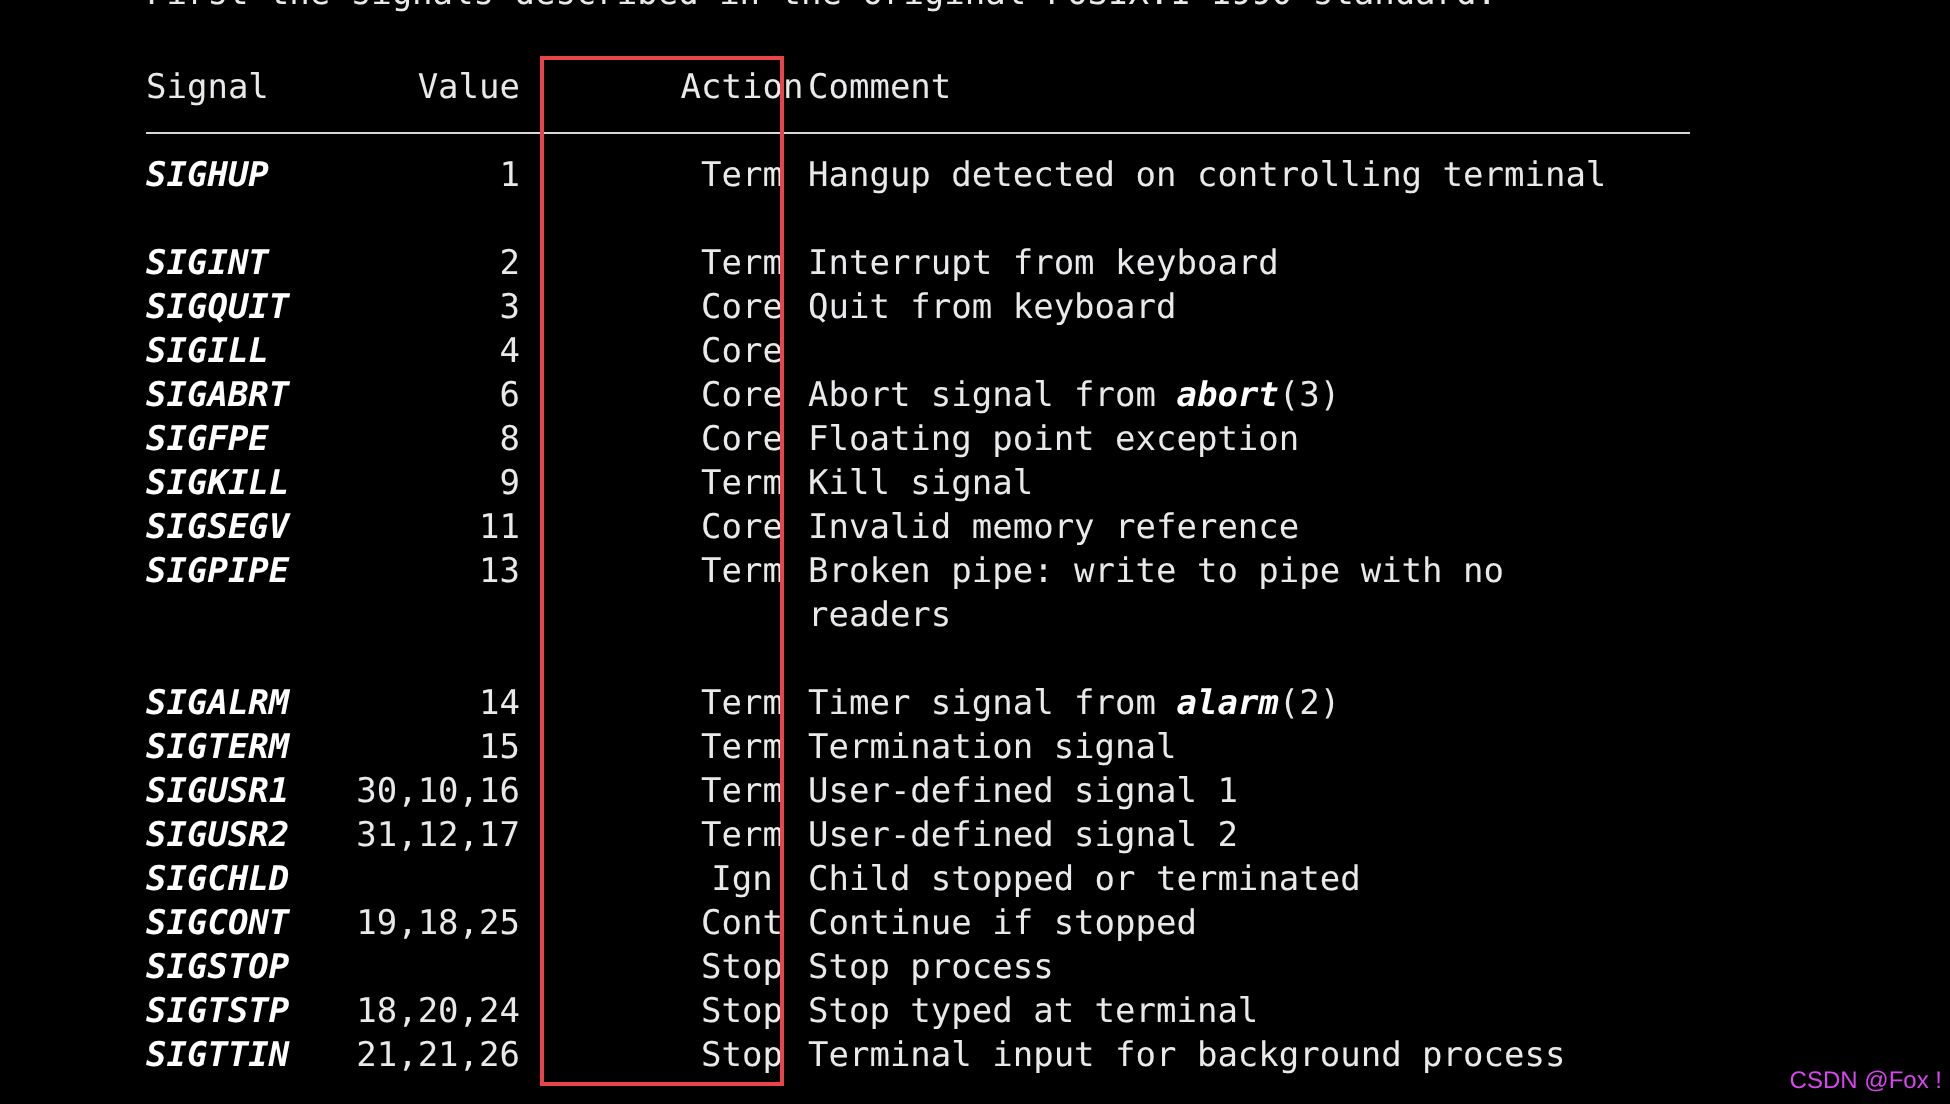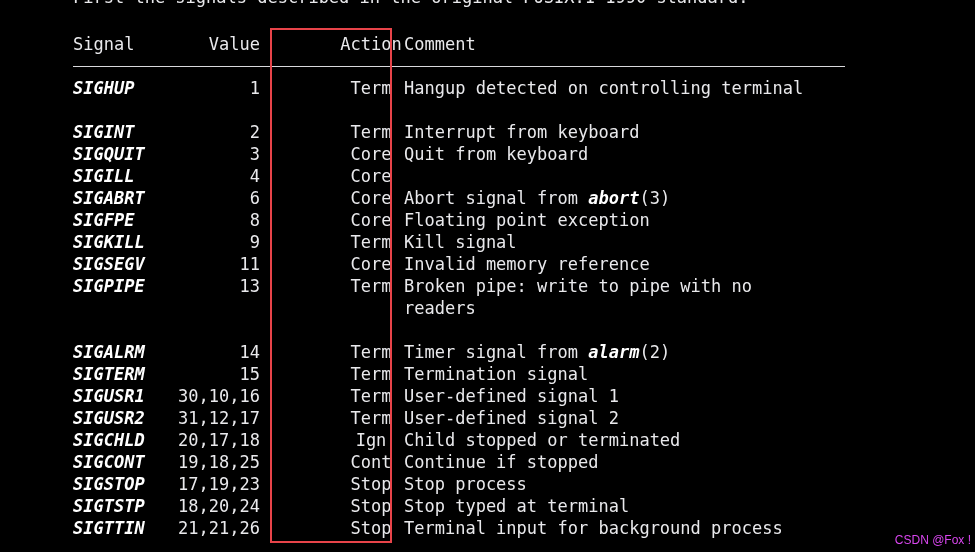--- a/index.html
+++ b/index.html
@@ -138,23 +138,23 @@
       <div class="row"><div class="col-signal bold">SIGFPE</div><div class="col-value">8</div><div class="col-action">Core</div><div class="col-comment">Floating point exception</div></div>
       <div class="row"><div class="col-signal bold">SIGKILL</div><div class="col-value">9</div><div class="col-action">Term</div><div class="col-comment">Kill signal</div></div>
       <div class="row"><div class="col-signal bold">SIGSEGV</div><div class="col-value">11</div><div class="col-action">Core</div><div class="col-comment">Invalid memory reference</div></div>
       <div class="row"><div class="col-signal bold">SIGPIPE</div><div class="col-value">13</div><div class="col-action">Term</div><div class="col-comment">Broken pipe: write to pipe with no</div></div>
       <div class="row"><div class="col-comment">readers</div></div>
       <div class="row"></div>
       <div class="row"><div class="col-signal bold">SIGALRM</div><div class="col-value">14</div><div class="col-action">Term</div><div class="col-comment">Timer signal from <span class="bold">alarm</span>(2)</div></div>
       <div class="row"><div class="col-signal bold">SIGTERM</div><div class="col-value">15</div><div class="col-action">Term</div><div class="col-comment">Termination signal</div></div>
       <div class="row"><div class="col-signal bold">SIGUSR1</div><div class="col-value">30,10,16</div><div class="col-action">Term</div><div class="col-comment">User-defined signal 1</div></div>
       <div class="row"><div class="col-signal bold">SIGUSR2</div><div class="col-value">31,12,17</div><div class="col-action">Term</div><div class="col-comment">User-defined signal 2</div></div>
-      <div class="row"><div class="col-signal bold">SIGCHLD</div><div class="col-value">20,17,18</div><div class="col-action">Ign</div><div class="col-comment">Child stopped or terminated</div></div>
+      <div class="row"><div class="col-signal bold">SIGCHLD</div><div class="col-action">Ign</div><div class="col-comment">Child stopped or terminated</div></div>
       <div class="row"><div class="col-signal bold">SIGCONT</div><div class="col-value">19,18,25</div><div class="col-action">Cont</div><div class="col-comment">Continue if stopped</div></div>
-      <div class="row"><div class="col-signal bold">SIGSTOP</div><div class="col-value">17,19,23</div><div class="col-action">Stop</div><div class="col-comment">Stop process</div></div>
+      <div class="row"><div class="col-signal bold">SIGSTOP</div><div class="col-action">Stop</div><div class="col-comment">Stop process</div></div>
       <div class="row"><div class="col-signal bold">SIGTSTP</div><div class="col-value">18,20,24</div><div class="col-action">Stop</div><div class="col-comment">Stop typed at terminal</div></div>
       <div class="row"><div class="col-signal bold">SIGTTIN</div><div class="col-value">21,21,26</div><div class="col-action">Stop</div><div class="col-comment">Terminal input for background process</div></div>
     </div>
 
   <div class="header-rule"></div>
 
   <div class="red-box"></div>
 
   <div class="watermark">CSDN @Fox !</div>
 

